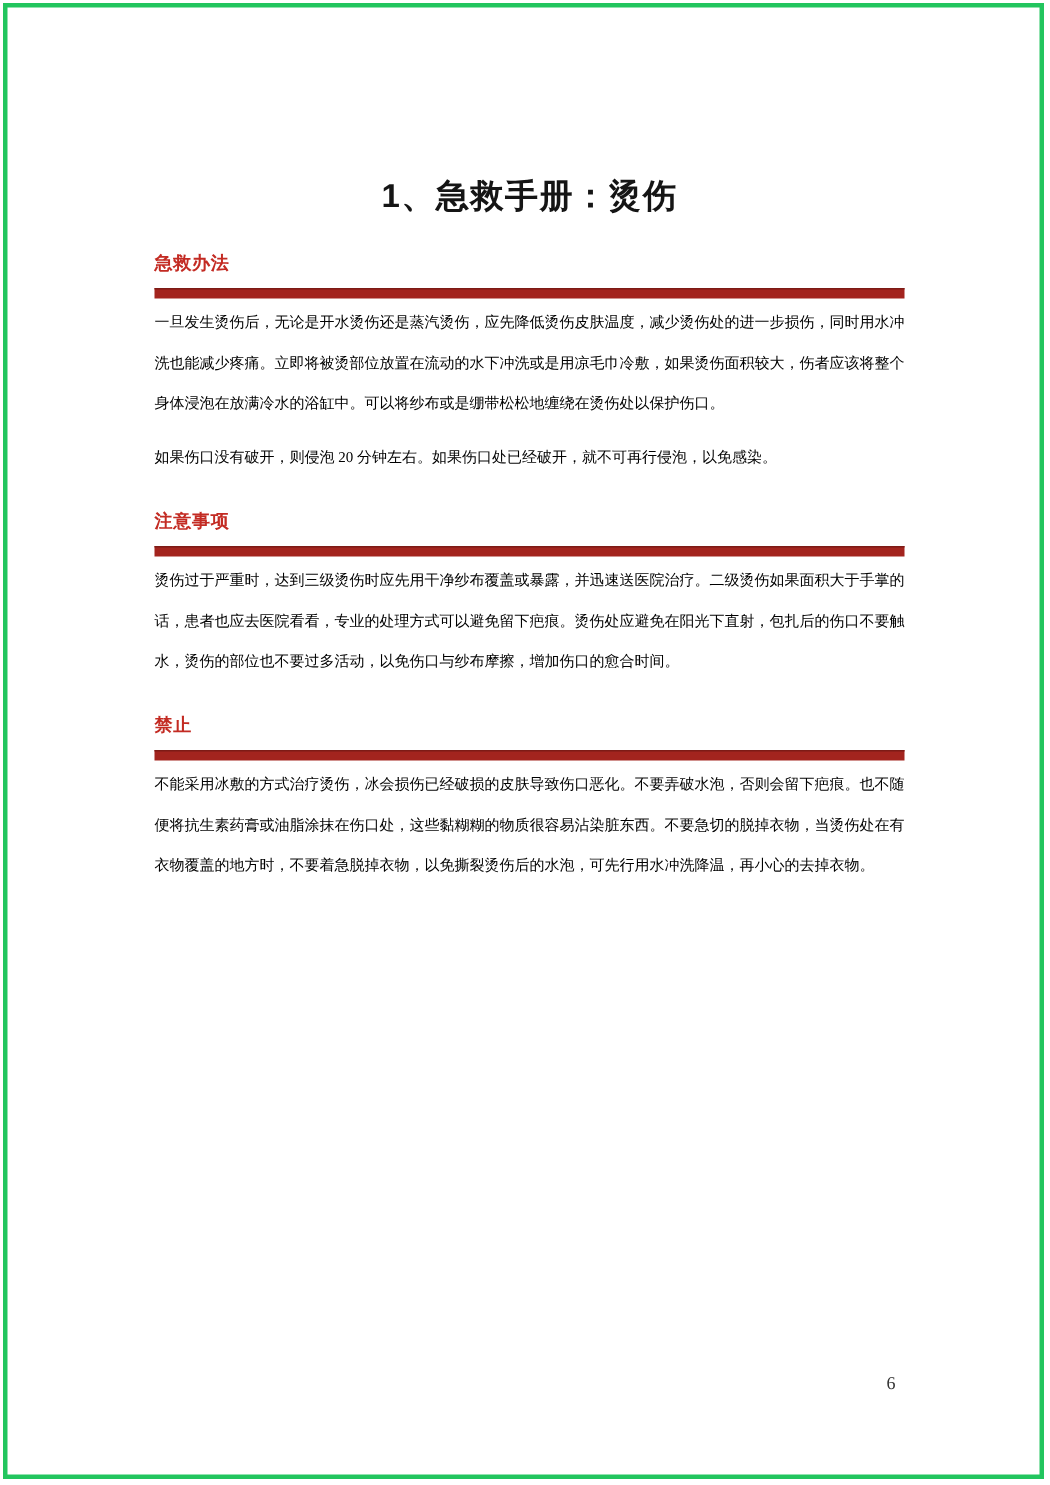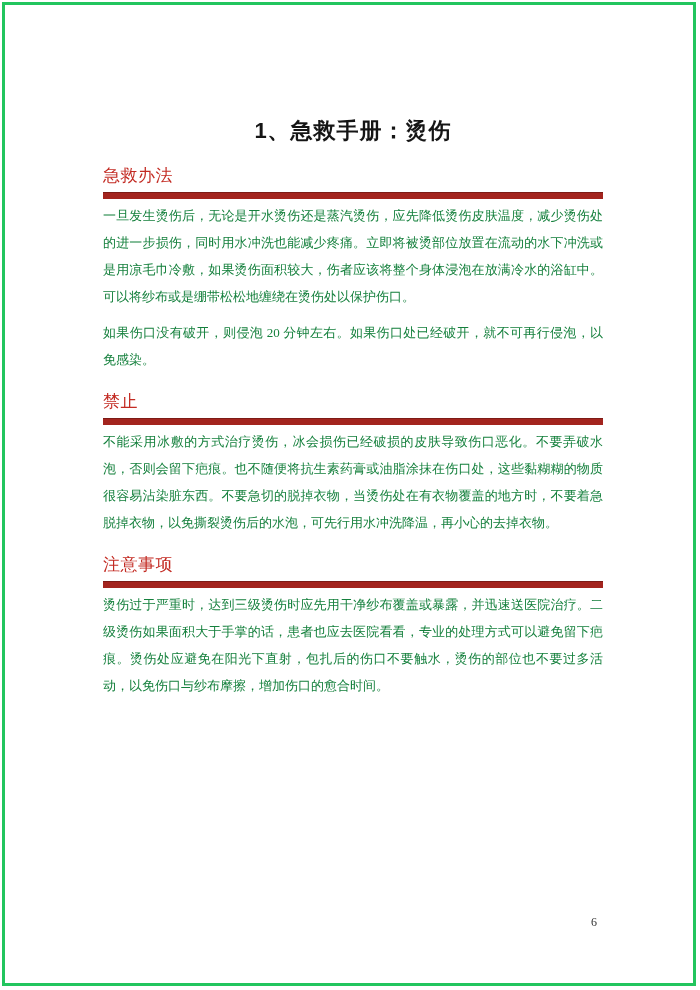--- a/index.html
+++ b/index.html
@@ -34,39 +34,39 @@
     font-weight: bold;
     font-size: 22px;
     line-height: 32px;
     color: #151515;
     letter-spacing: 1px;
   }
   .section {
     margin-top: 17px;
   }
   .section-heading {
-    font-weight: normal;
-    font-size: 17px;
+    font-weight: bold;
+    font-size: 12px;
     line-height: 23px;
     color: var(--accent, #C32B23);
     letter-spacing: 0.5px;
   }
   .red-bar {
     height: 7px;
     margin-top: 5px;
     background: var(--bar, #A3241E);
     border-top: 1px solid #7d1b16;
     box-sizing: border-box;
   }
   .section p {
     margin: 3px 0 0 0;
-    font-size: 13px;
+    font-size: 10px;
     line-height: 27px;
     text-align: justify;
-    color: #15803d;
+    color: #000000;
     font-family: Liberation Serif, serif;
   }
   .section p + p {
     margin-top: 9px;
   }
   .page-number {
     position: absolute;
     left: 586px;
     top: 910px;
     font-size: 12px;
@@ -82,27 +82,27 @@
     <h1 class="doc-title">1、急救手册：烫伤</h1>
 
     <div class="section">
       <div class="section-heading">急救办法</div>
       <div class="red-bar"></div>
       <p>一旦发生烫伤后，无论是开水烫伤还是蒸汽烫伤，应先降低烫伤皮肤温度，减少烫伤处的进一步损伤，同时用水冲洗也能减少疼痛。立即将被烫部位放置在流动的水下冲洗或是用凉毛巾冷敷，如果烫伤面积较大，伤者应该将整个身体浸泡在放满冷水的浴缸中。可以将纱布或是绷带松松地缠绕在烫伤处以保护伤口。</p>
       <p>如果伤口没有破开，则侵泡 20 分钟左右。如果伤口处已经破开，就不可再行侵泡，以免感染。</p>
     </div>
 
     <div class="section">
+      <div class="section-heading">注意事项</div>
+      <div class="red-bar"></div>
+      <p>烫伤过于严重时，达到三级烫伤时应先用干净纱布覆盖或暴露，并迅速送医院治疗。二级烫伤如果面积大于手掌的话，患者也应去医院看看，专业的处理方式可以避免留下疤痕。烫伤处应避免在阳光下直射，包扎后的伤口不要触水，烫伤的部位也不要过多活动，以免伤口与纱布摩擦，增加伤口的愈合时间。</p>
+    </div>
+
+    <div class="section">
       <div class="section-heading">禁止</div>
       <div class="red-bar"></div>
       <p>不能采用冰敷的方式治疗烫伤，冰会损伤已经破损的皮肤导致伤口恶化。不要弄破水泡，否则会留下疤痕。也不随便将抗生素药膏或油脂涂抹在伤口处，这些黏糊糊的物质很容易沾染脏东西。不要急切的脱掉衣物，当烫伤处在有衣物覆盖的地方时，不要着急脱掉衣物，以免撕裂烫伤后的水泡，可先行用水冲洗降温，再小心的去掉衣物。</p>
-    </div>
-
-    <div class="section">
-      <div class="section-heading">注意事项</div>
-      <div class="red-bar"></div>
-      <p>烫伤过于严重时，达到三级烫伤时应先用干净纱布覆盖或暴露，并迅速送医院治疗。二级烫伤如果面积大于手掌的话，患者也应去医院看看，专业的处理方式可以避免留下疤痕。烫伤处应避免在阳光下直射，包扎后的伤口不要触水，烫伤的部位也不要过多活动，以免伤口与纱布摩擦，增加伤口的愈合时间。</p>
     </div>
 
   </div>
 
   <div class="page-number">6</div>
 </div>
 
 </body></html>

